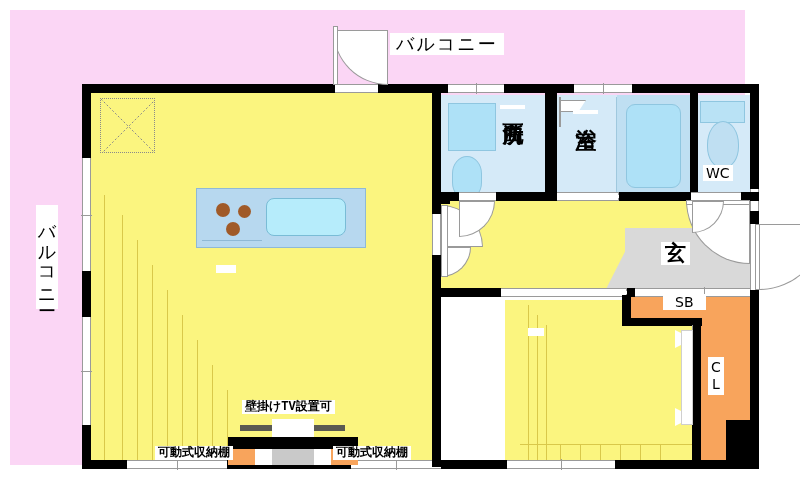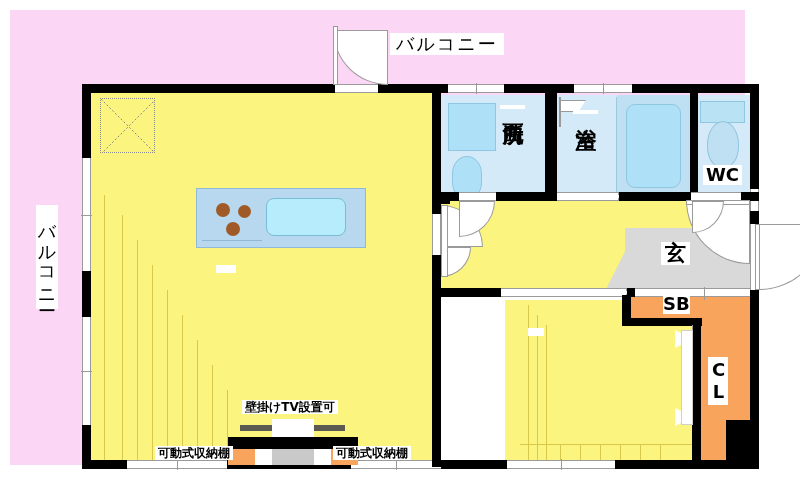--- a/index.html
+++ b/index.html
@@ -33,22 +33,22 @@
   .leaf{background:#ffffff;border:1px solid #9a9a9a;}
   
   .lbl{
     position:absolute;background:#ffffff;color:#000000;
     font-family:"DejaVu Sans","Liberation Sans",sans-serif;
     line-height:1.0;white-space:nowrap;text-align:center;
   }
   .lbl-big{font-size:58px;font-weight:700;letter-spacing:1px;}
   .lbl-mid{font-size:46px;font-weight:700;}
   .lbl-room{font-size:21px;font-weight:700;}
-  .lbl-sm{font-size:18px;font-weight:700;}
-  .lbl-tiny{font-size:12px;font-weight:700;}
+  .lbl-sm{font-size:14px;font-weight:400;}
+  .lbl-tiny{font-size:12px;font-weight:700;font-family:Liberation Mono, monospace;}
   .lbl-vert{writing-mode:vertical-rl;text-orientation:upright;}
   .lbl-balc{font-size:18px;font-weight:500;letter-spacing:2px;}
   
   .fx{position:absolute;box-sizing:border-box;}
   .tub{background:#aee1f7;border:1px solid #8fc6e0;border-radius:9px;}
   .washer{background:#aee1f7;border:1px solid #8fc6e0;}
   .basin{background:#aee1f7;border:1px solid #8fc6e0;border-radius:50%/40%;}
   .toilet-tank{background:#b9e2f5;border:1px solid #8fc6e0;}
   .toilet-bowl{background:#bfdff2;border:1px solid #8fc6e0;border-radius:50% 50% 45% 45%;}
   .kitchen{background:#b7d8ef;border:1px solid #8fb9d6;}
@@ -258,21 +258,21 @@
   </div>
 
   <div class="lbl lbl-room lbl-vert" style="left:500px;top:105px;padding:2px 2px;">洗面所</div>
 
   <div class="lbl lbl-room lbl-vert" style="left:573px;top:110px;padding:2px 2px;">浴室</div>
 
   <div class="lbl lbl-sm" style="left:703px;top:165px;padding:1px 3px;">WC</div>
 
   <div class="lbl lbl-room" style="left:661px;top:242px;padding:1px 4px;">玄</div>
 
-  <div class="lbl lbl-sm" style="left:663px;top:294px;padding:1px 0;">SB</div>
+  <div class="lbl lbl-sm" style="left:663px;top:294px;padding:1px 12px;">SB</div>
 
   <div class="lbl lbl-sm lbl-vert" style="left:708px;top:357px;padding:2px 1px;letter-spacing:1px;">CL</div>
 
   <div class="lbl lbl-balc" style="left:390px;top:33px;padding:2px 6px;">バルコニー</div>
 
   <div class="lbl lbl-balc lbl-vert" style="left:36px;top:205px;padding:6px 2px;">バルコニー</div>
 
   <div class="lbl lbl-tiny" style="left:242px;top:400px;padding:1px 3px;">壁掛けTV設置可</div>
 
   <div class="lbl lbl-tiny" style="left:155px;top:446px;padding:1px 3px;">可動式収納棚</div>

